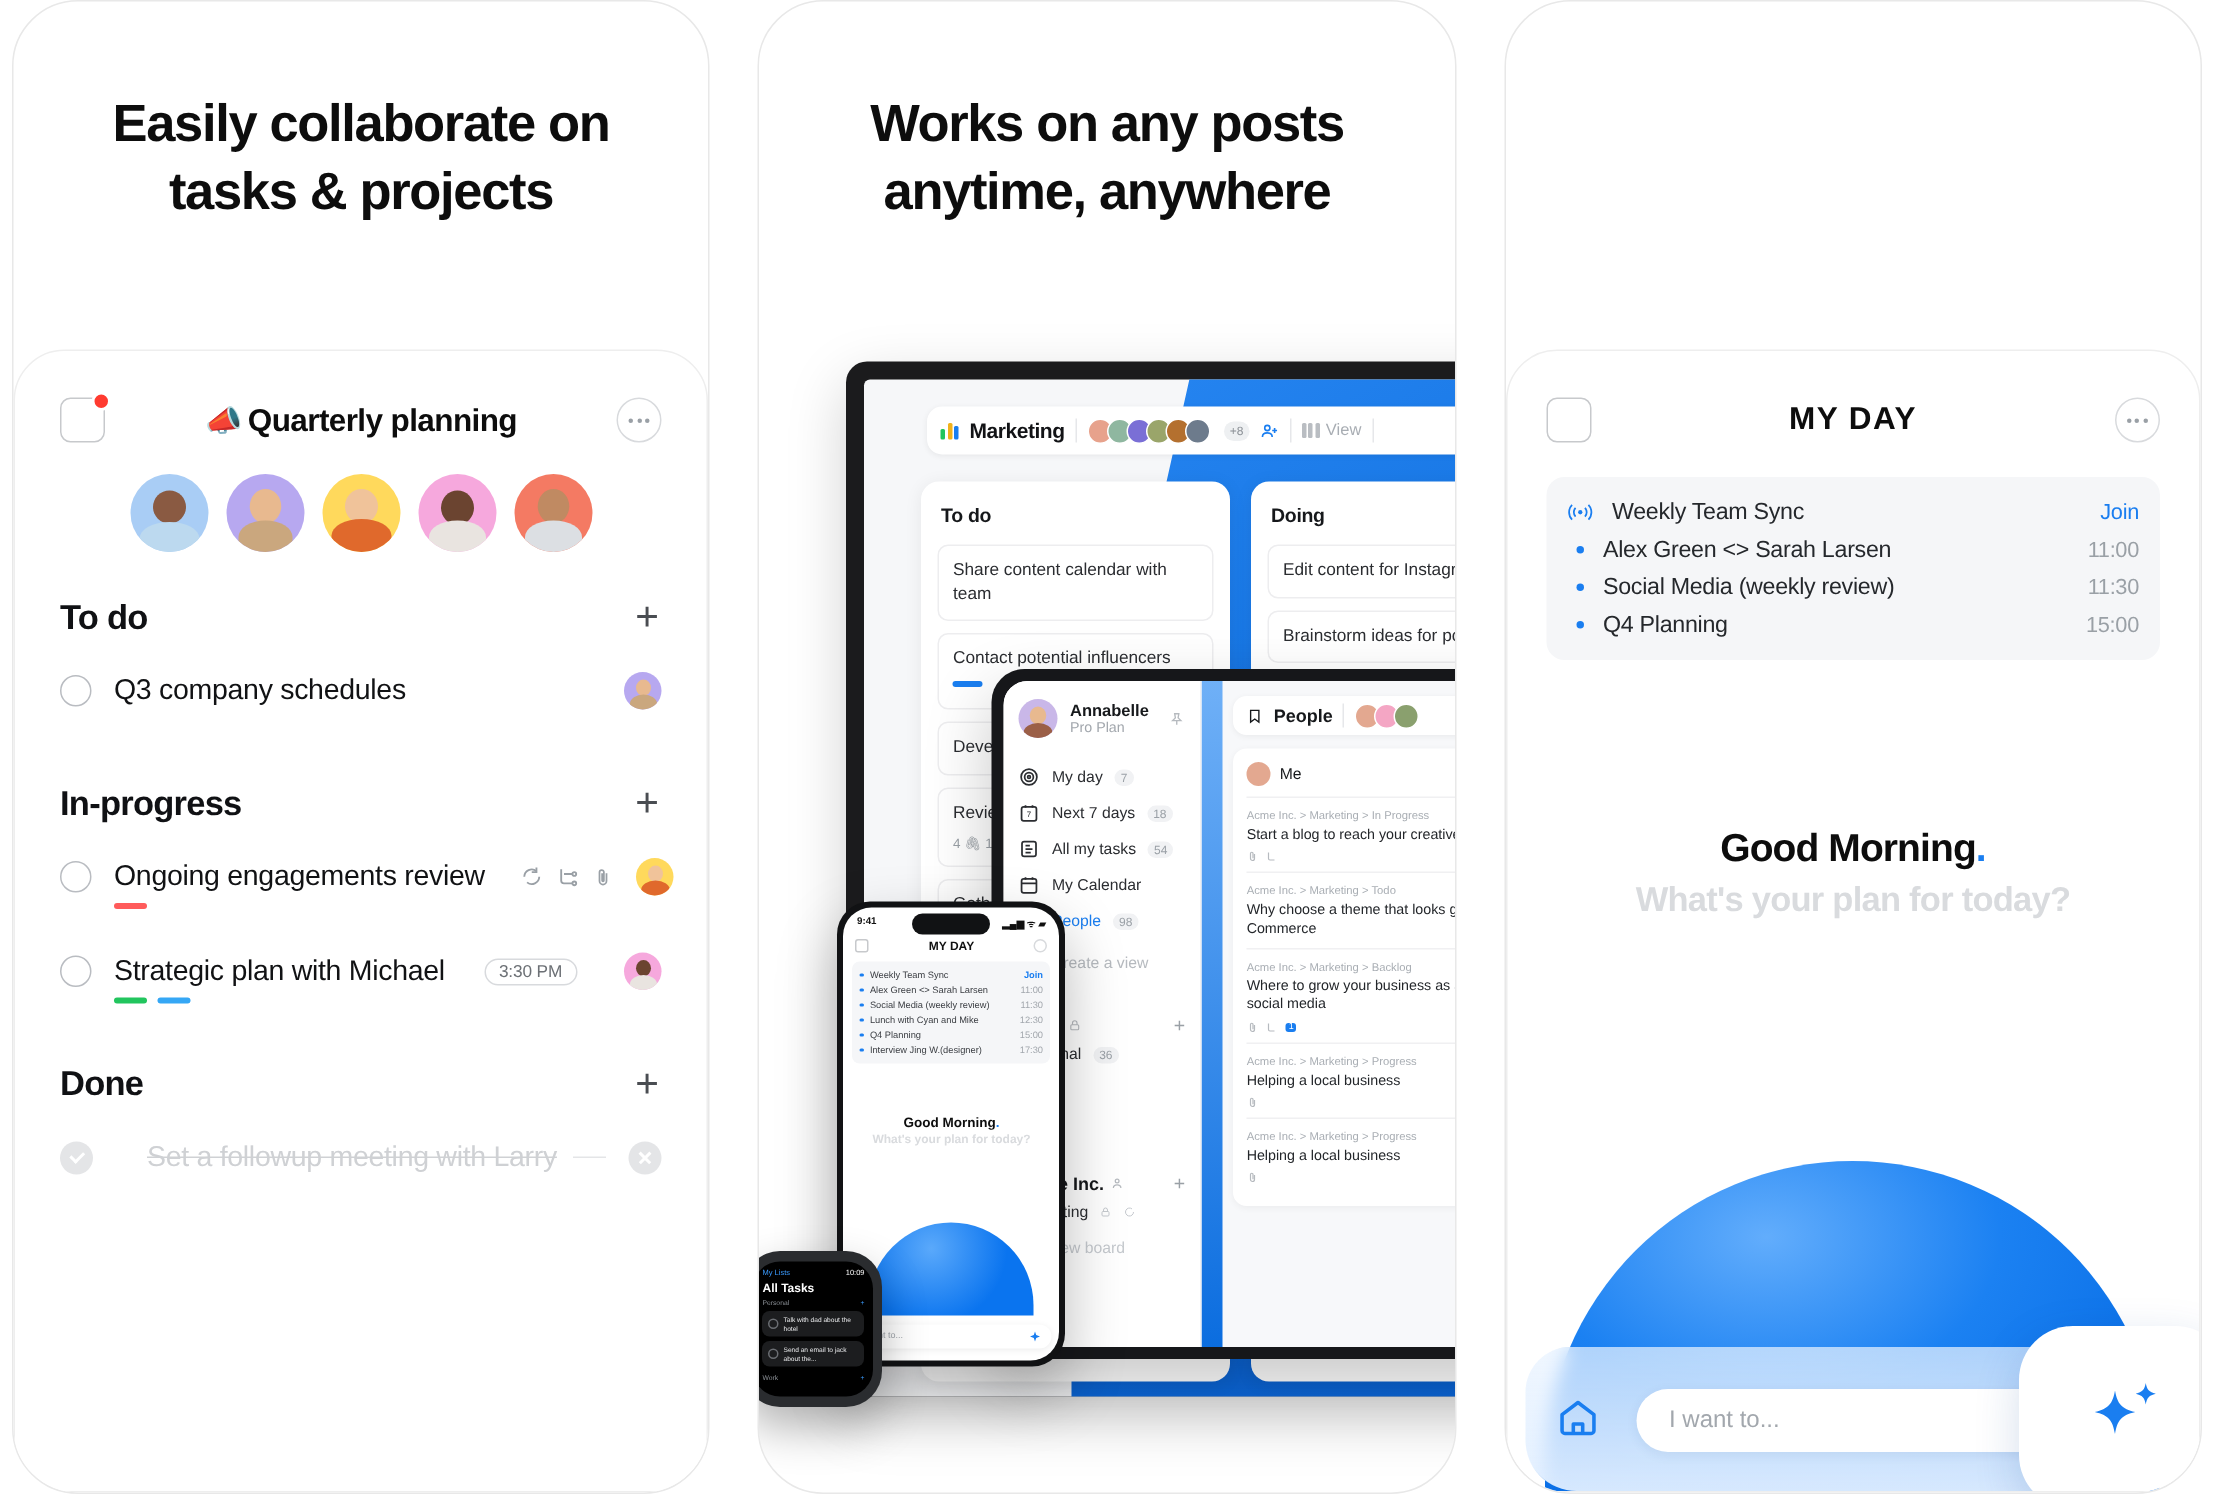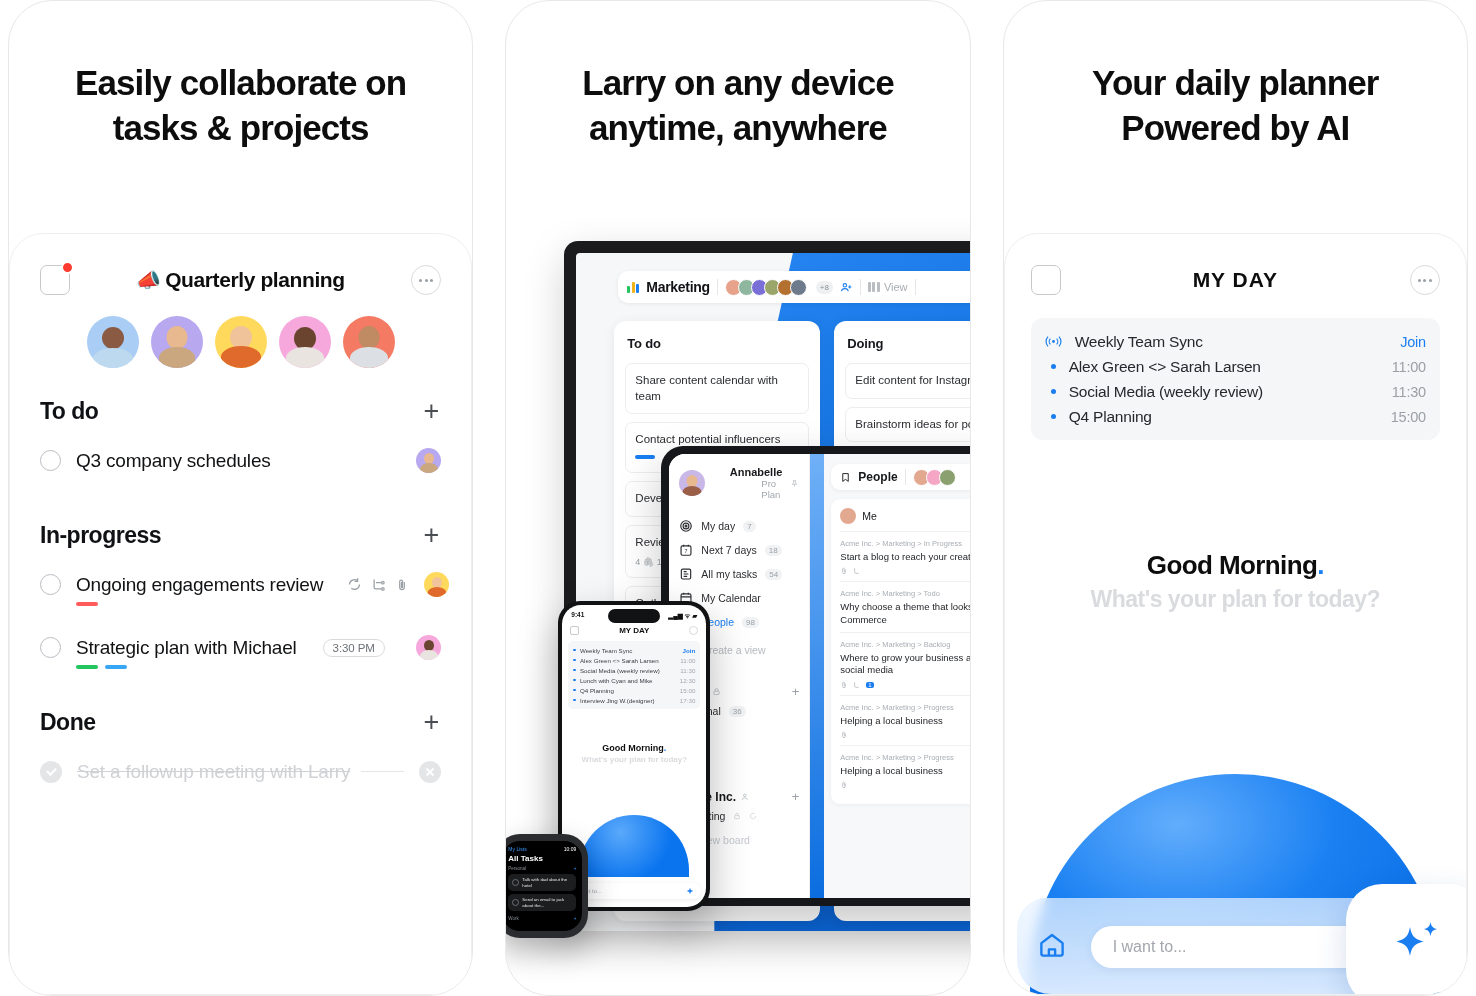--- a/index.html
+++ b/index.html
@@ -83,21 +83,21 @@
   }
   .av-sm { width:25px;height:25px;border-radius:50%; margin-left:auto; position:relative; overflow:hidden; flex:0 0 auto;}
   .bars { position:absolute; left:36px; bottom:10px; display:flex; gap:7px; }
   .bars span { display:block; width:22px;height:4px;border-radius:2px; }
 
   .done-row { display:flex; align-items:center; gap:15px; height:63px; }
   .done-check { width:22px;height:22px;border-radius:50%;background:#e4e5e7; display:flex;align-items:center;justify-content:center; flex:0 0 auto;}
   .done-check::after{ content:""; width:7px;height:4px;border-left:2px solid #fff;border-bottom:2px solid #fff;transform:rotate(-45deg) translate(1px,-1px);}
   .done-row .label {
     font-size:19px; color:#cfd1d4; text-decoration:line-through; text-decoration-color:#cfd1d4;
-    letter-spacing:-0.2px; white-space:nowrap;
+    letter-spacing:-0.2px; white-space:nowrap;margin-left:21px;
   }
   .strike-fill { flex:1 1 auto; height:1px; background:#e4e5e7; margin:0 0 0 -4px;}
   .x-btn { width:22px;height:22px;border-radius:50%;background:#e4e5e7;position:relative;flex:0 0 auto;}
   .x-btn::before,.x-btn::after{content:"";position:absolute;left:6px;top:10px;width:10px;height:1.8px;background:#fff;}
   .x-btn::before{transform:rotate(45deg);} .x-btn::after{transform:rotate(-45deg);}
 
   
   .devices { position:absolute; left:0; right:0; top:205px; bottom:0; overflow:hidden; }
 
   .laptop {
@@ -148,21 +148,21 @@
   .tablet{
     position:absolute; left:155px; top:240px; width:440px; height:460px;
     background:#16171a; border-radius:22px; padding:8px;
     box-shadow:0 18px 44px rgba(0,0,0,.22);
   }
   .tablet-scr{ width:100%;height:100%;background:#fff;border-radius:16px;overflow:hidden;position:relative;display:flex;}
   .t-side{ width:150px; padding:12px 10px; border-right:1px solid #f0f0f2; background:#fff;}
   .t-user{ display:flex; align-items:center; gap:8px; margin-bottom:14px;}
   .t-user .ua{ width:26px;height:26px;border-radius:50%; overflow:hidden; position:relative; flex:0 0 auto;}
   .t-user .n{ font-size:11px;font-weight:700;color:#16181b;text-align:right;}
-  .t-user .p{ font-size:9.5px;color:#a2a7ad;margin-left:48px;}
+  .t-user .p{ font-size:9.5px;color:#a2a7ad;}
   .nav-i{ display:flex;align-items:center;gap:8px; height:24px; font-size:10.5px;color:#2b2d31; }
   .nav-i .ci{ width:14px;height:14px; flex:0 0 auto; }
   .nav-i .cnt{ font-size:8px;color:#9aa0a6;background:#f1f2f4;border-radius:7px;padding:1px 4px;}
   .nav-i.act{ color:#1a7ef0; }
   .t-main{ flex:1 1 auto; background:#f7f8fa; padding:10px 9px; position:relative; overflow:hidden;}
   .t-blue{ position:absolute; left:0;top:0;width:14px;height:100%;background:linear-gradient(180deg,#6fb0f7,#0b6ddf);}
   .peoplebar{ background:#fff;border-radius:9px; height:26px; display:flex;align-items:center;gap:7px;padding:0 9px;
     box-shadow:0 1px 4px rgba(0,0,0,.06); margin-left:12px; }
   .peoplebar .pt{ font-size:12px;font-weight:700;color:#16181b;}
   .mecard{ background:#fff;border-radius:9px;margin:9px 0 0 12px; padding:9px; box-shadow:0 1px 5px rgba(0,0,0,.05);}
@@ -366,21 +366,21 @@
         <span class="done-check"></span>
         <span class="label">Set a followup meeting with Larry</span>
         <span class="strike-fill"></span>
         <span class="x-btn"></span>
       </div>
     </div>
   </div>
 
   <div class="panel">
     <div class="headline">
-      <div>Larry on any device</div>
+      <div>Works on any posts</div>
       <div>anytime, anywhere</div>
     </div>
 
     <div class="devices">
 
       <div class="laptop">
         <div class="laptop-scr">
           <div class="blue-blob"></div>
           <div class="blue-blob2"></div>
 
@@ -708,24 +708,20 @@
             <span>Work</span>
             <span style="color:#3a9bff">+</span>
           </div>
         </div>
       </div>
 
     </div>
   </div>
 
   <div class="panel">
-    <div class="headline">
-      <div>Your daily planner</div>
-      <div>Powered by AI</div>
-    </div>
 
     <div class="day">
       <div class="day-head">
         <div class="sq-check"></div>
         <div class="day-title">MY DAY</div>
         <div class="dots-btn">
           <i></i>
             <i></i>
             <i></i>
         </div>

